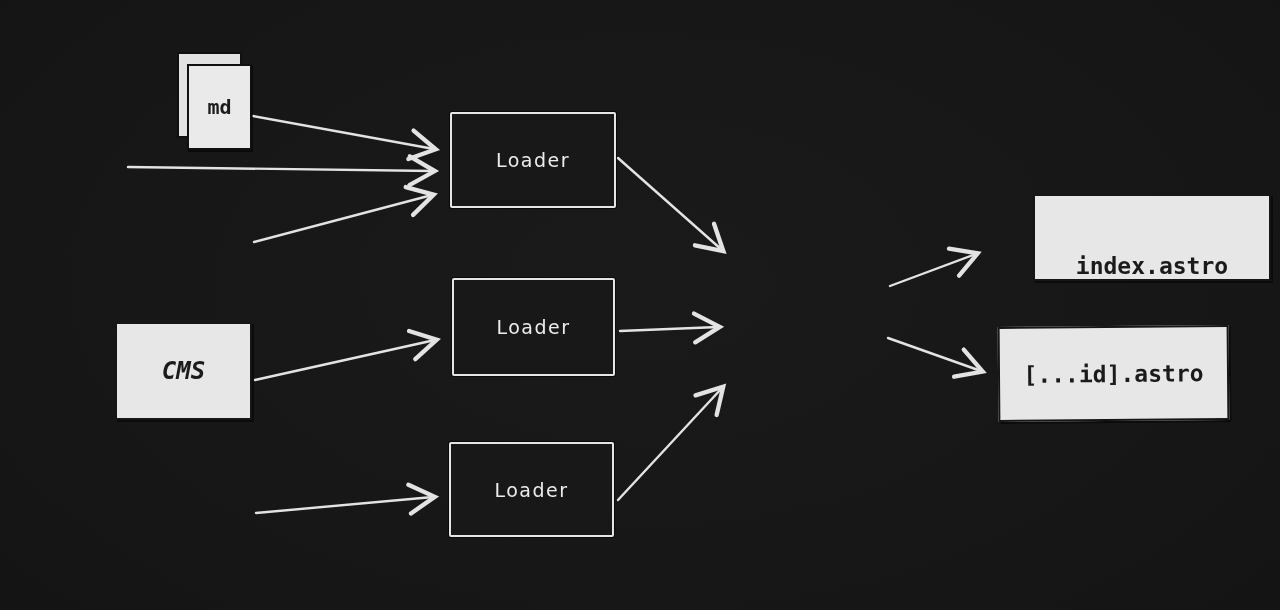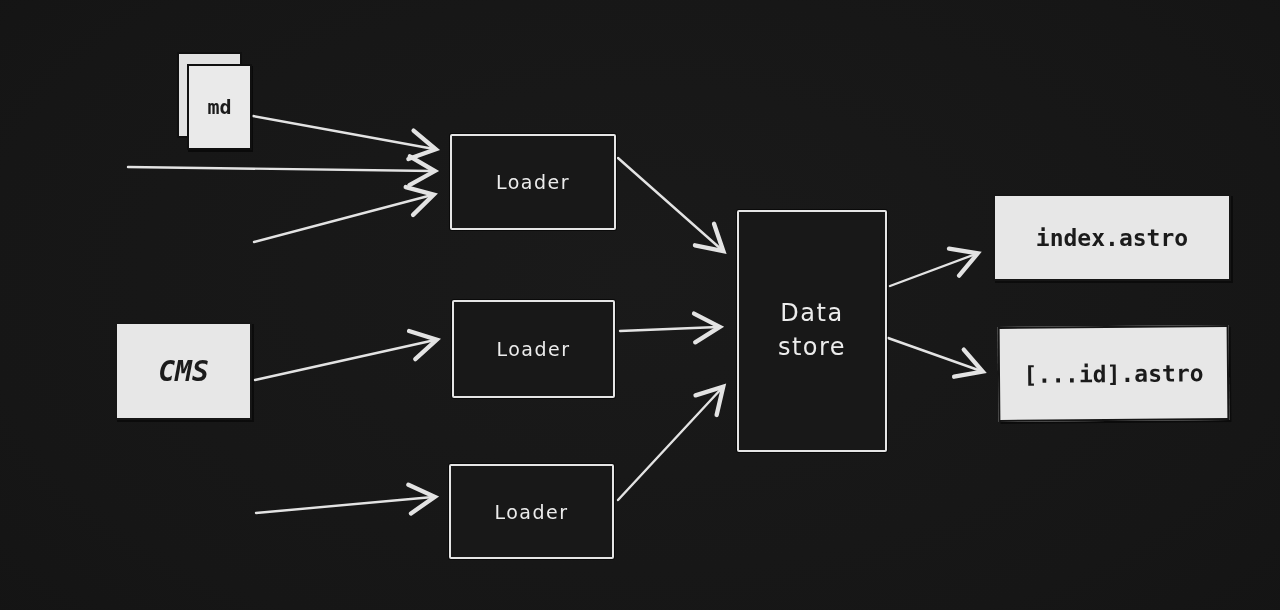--- a/index.html
+++ b/index.html
@@ -35,21 +35,20 @@
     text-align:center;
   }
   .box.dark{
     background:#181818;
     border:2.5px solid #e5e5e5;
     border-radius:2px;
     color:#ececec;
     font-family:"DejaVu Sans","Liberation Sans",sans-serif;
     letter-spacing:1.5px;
     box-shadow:0 0 0 1px rgba(0,0,0,.6);
-    margin-top:22px;
   }
   .box.light{
     background:#e7e7e7;
     border:2px solid #161616;
     color:#1b1b1b;
     font-weight:bold;
     box-shadow:2px 2px 0 rgba(0,0,0,.5);
   }
   .hand{font-family:"DejaVu Sans","Liberation Sans",sans-serif;}
 </style>
@@ -78,40 +77,37 @@
 
   <div class="docstack" style="left:177px;top:52px;width:80px;height:100px;">
     <div class="page back" style="left:0;top:0;width:65px;height:86px;"></div>
     <div class="page front" style="left:10px;top:12px;width:65px;height:86px;font-size:20px;">
       <span>md</span>
     </div>
   </div>
 
 
 
-  <div class="box light" style="left:115px;top:322px;width:137px;height:98px;font-size:28px;font-style:italic;">
+  <div class="box light" style="left:115px;top:322px;width:137px;height:98px;font-size:24px;font-style:italic;">
     <span>CMS</span>
   </div>
 
 
   <div class="box dark" style="left:450px;top:112px;width:166px;height:96px;font-size:19px;">
     <span class="hand">Loader</span>
   </div>
   <div class="box dark" style="left:452px;top:278px;width:163px;height:98px;font-size:19px;">
     <span class="hand">Loader</span>
   </div>
   <div class="box dark" style="left:449px;top:442px;width:165px;height:95px;font-size:19px;">
     <span class="hand">Loader</span>
   </div>
 
-  <div class="box dark" style="left:737px;top:188px;width:150px;height:242px;font-size:24px;line-height:1.4;padding:0 28px;">
-    <span class="hand">Data store</span>
-  </div>
 
-  <div class="box light" style="left:993px;top:194px;width:238px;height:87px;font-size:23px;">
+  <div class="box light" style="left:1033px;top:194px;width:238px;height:87px;font-size:23px;align-items:flex-end;">
     <span>index.astro</span>
   </div>
 
   <div class="box light" style="left:998px;top:326px;width:231px;height:95px;font-size:23px;transform:rotate(-0.5deg);">
     <span>[...id].astro</span>
   </div>
 
 </div>
 
 </body></html>

